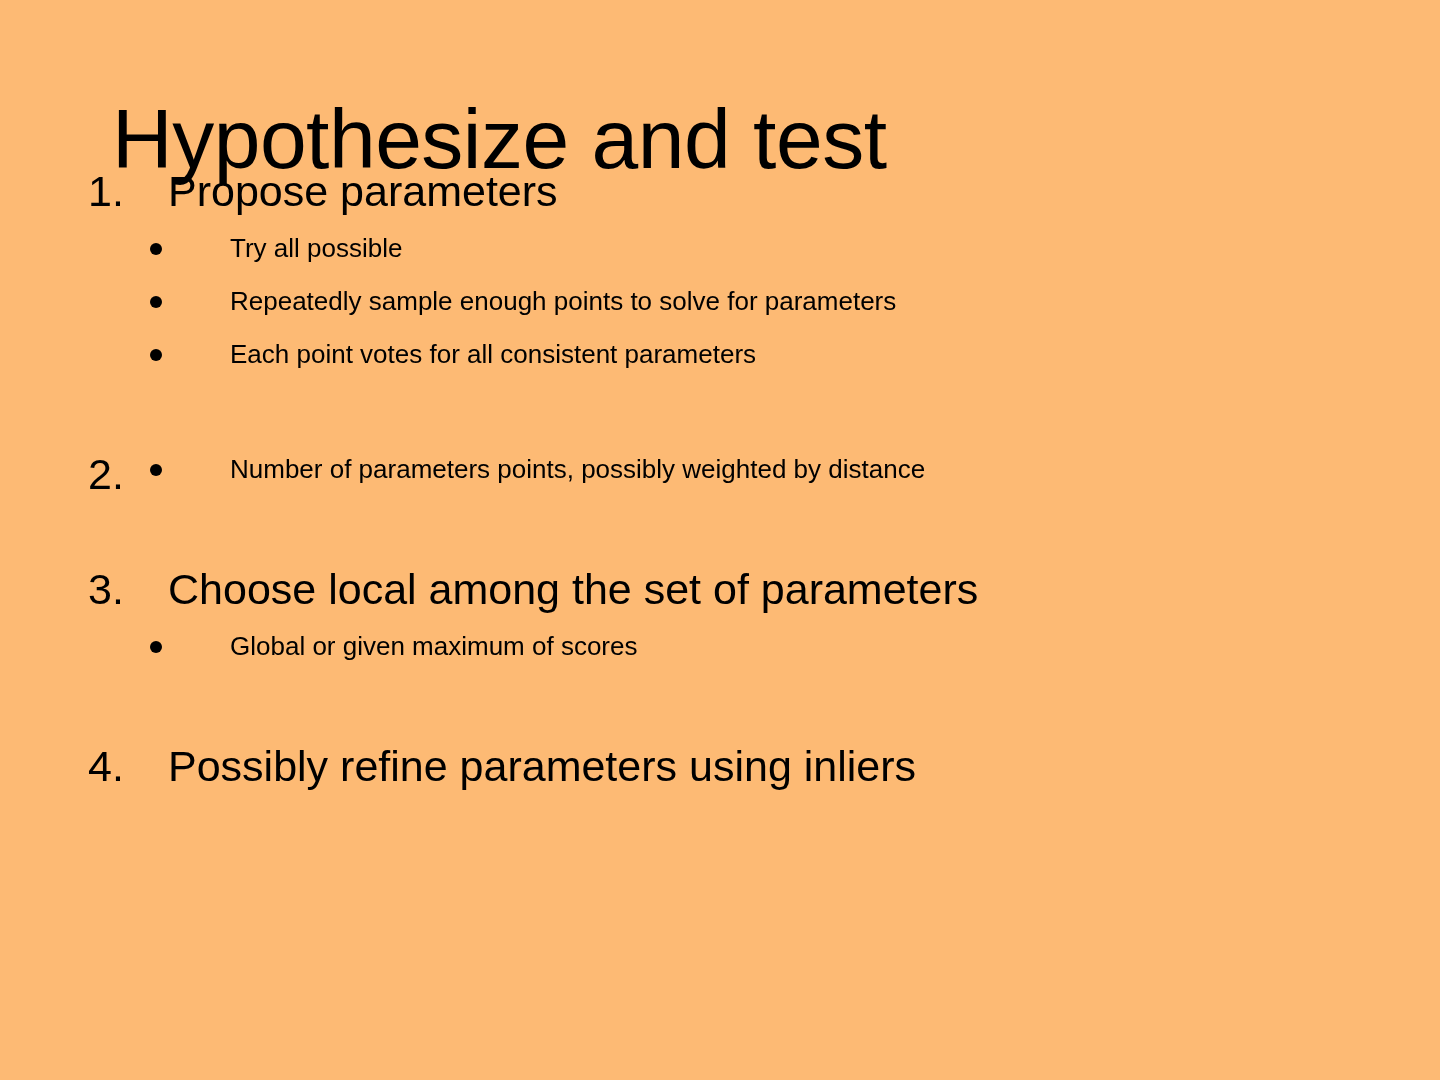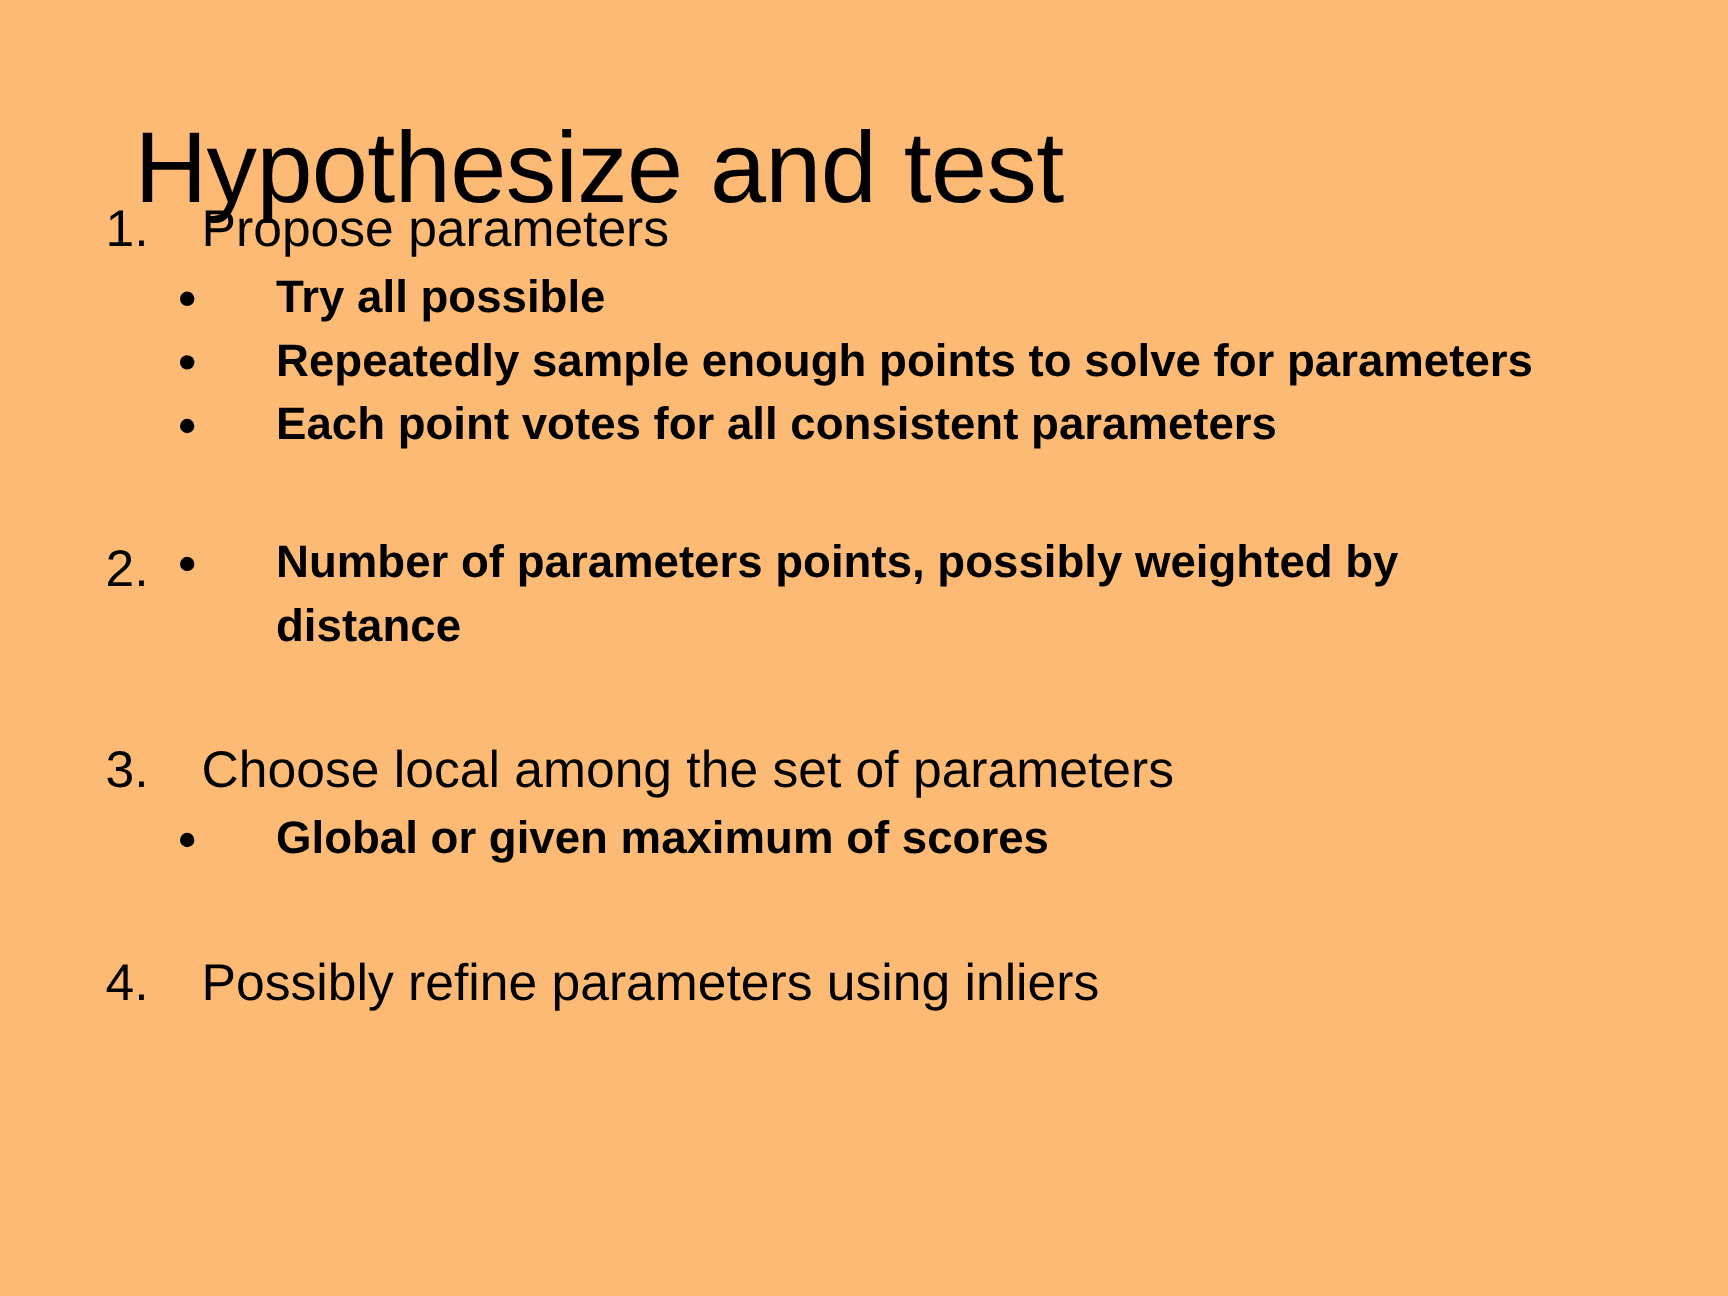--- a/index.html
+++ b/index.html
@@ -69,23 +69,23 @@
 
   .sub-list {
     margin: 0;
     padding: 0;
     list-style: none;
   }
   .sub-item {
     position: relative;
     padding-left: 230px;
     padding-right: 80px;
-    font-size: 38px;
+    font-size: 26px;
     line-height: 53px;
-    font-weight: 700;
+    font-weight: 400;
     color: #000000;
   }
   .sub-item .bullet-dot {
     position: absolute;
     left: 150px;
     top: 21px;
     width: 12px;
     height: 12px;
     border-radius: 50%;
     background: #000000;

